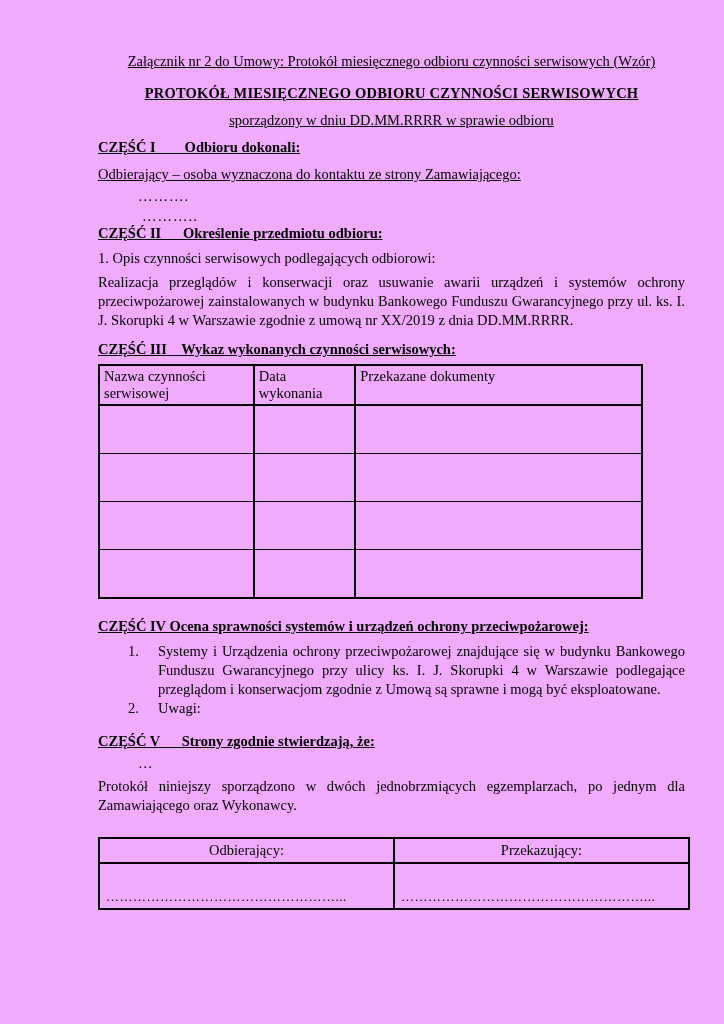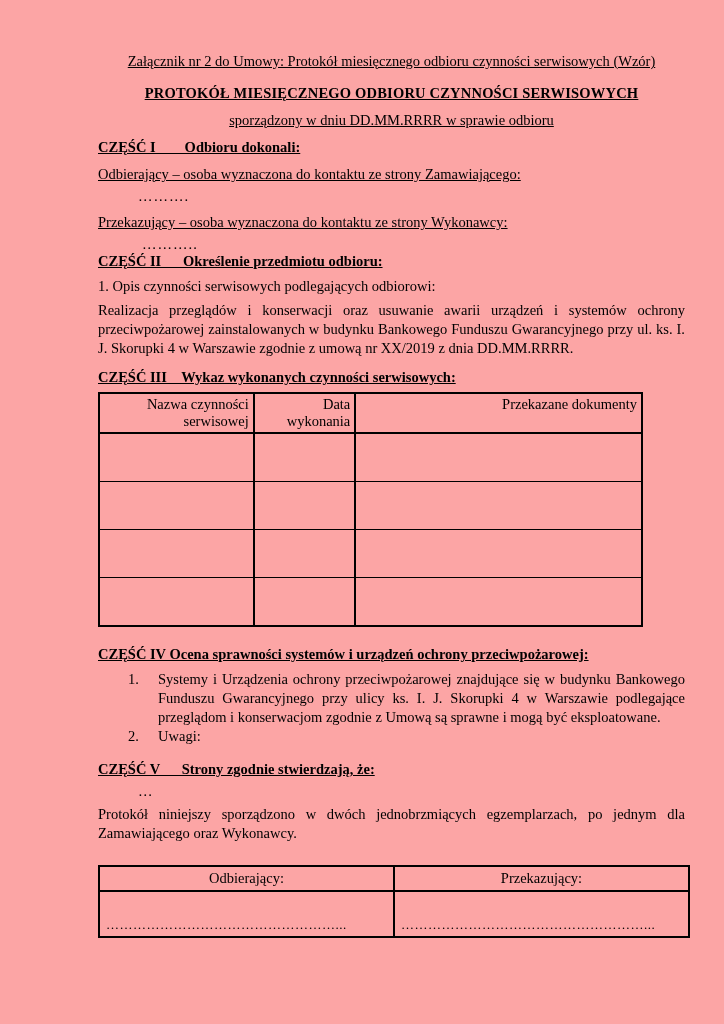--- a/index.html
+++ b/index.html
@@ -1,20 +1,20 @@
 <!DOCTYPE html>
 <html lang="pl"><head>
 <meta charset="utf-8">
 <style>
   html,body { margin:0; padding:0; background:#e8e8e8; }
   .page {
     position:relative;
     width:724px; height:1024px;
     margin:0 auto;
-    background:#fca5a5;
+    background:#f0abfc;
     color:#000;
     font-family:"Liberation Serif","DejaVu Serif",serif;
     font-size:14.5px;
     line-height:19px;
     box-sizing:border-box;
     padding:52px 39px 0 98px;
     overflow:hidden;
   }
   .u { text-decoration:underline; }
   .just { text-align:justify; }
@@ -32,21 +32,21 @@
 
   .dots-small { line-height:16px; margin-left:40px; letter-spacing:1px; }
 
   table { border-collapse:collapse; table-layout:fixed; }
   .svc-table { width:545px; margin-top:5px; border:2px solid #000; }
   .svc-table th, .svc-table td {
     border:1px solid #000;
     border-left-width:2px; border-right-width:2px;
     padding:16px 4px;
     font-weight:normal;
-    text-align:right;
+    text-align:left;
     vertical-align:top;
     line-height:17px;
   }
   .svc-table th { border-bottom-width:2px; padding-top:2px; padding-bottom:2px; }
   .svc-table td.empty { height:15px; }
 
   .list-row { display:flex; }
   .li-num { flex:none; width:30px; margin-left:30px; }
   .li-text { flex:1; text-align:justify; }
 
@@ -62,21 +62,20 @@
 
   <div class="attachment-line">Załącznik nr 2 do Umowy:  Protokół miesięcznego odbioru czynności serwisowych (Wzór)</div>
 
   <div class="doc-title">PROTOKÓŁ MIESIĘCZNEGO ODBIORU CZYNNOŚCI SERWISOWYCH</div>
 
   <div class="subtitle first">sporządzony w dniu DD.MM.RRRR w sprawie odbioru</div>
 
   <div class="part-heading mt8">CZĘŚĆ I        Odbioru dokonali:</div>
   <div class="u mt8">Odbierający – osoba wyznaczona do kontaktu ze strony Zamawiającego:</div>
   <div class="dots-small mt4">……….</div>
-  <div class="u mt9">Przekazujący – osoba wyznaczona do kontaktu ze strony Wykonawcy:</div>
   <div class="dots-small mt4" style="margin-left:44px;">………..</div>
 
   <div class="part-heading mt12">CZĘŚĆ II      Określenie przedmiotu odbioru:</div>
   <div class="mt6">1. Opis czynności serwisowych podlegających odbiorowi:</div>
   <div class="just mt5">Realizacja przeglądów i konserwacji oraz usuwanie awarii urządzeń i systemów ochrony przeciwpożarowej zainstalowanych w budynku Bankowego Funduszu Gwarancyjnego przy ul. ks. I. J. Skorupki 4 w Warszawie zgodnie z umową nr XX/2019 z dnia DD.MM.RRRR.</div>
 
   <div class="part-heading mt10">CZĘŚĆ III    Wykaz wykonanych czynności serwisowych:</div>
   <table class="svc-table">
     <colgroup>
         <col style="width:28.5%">

